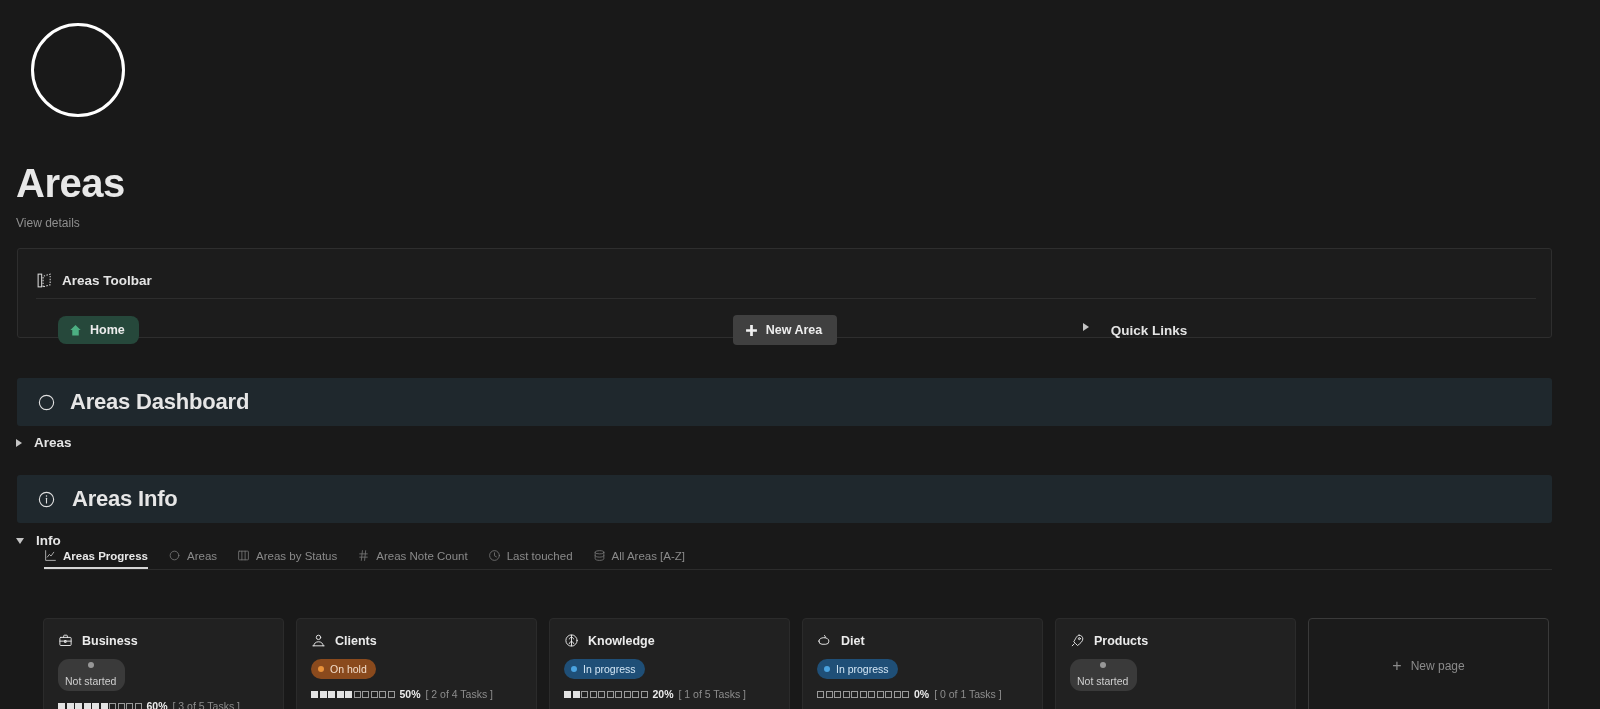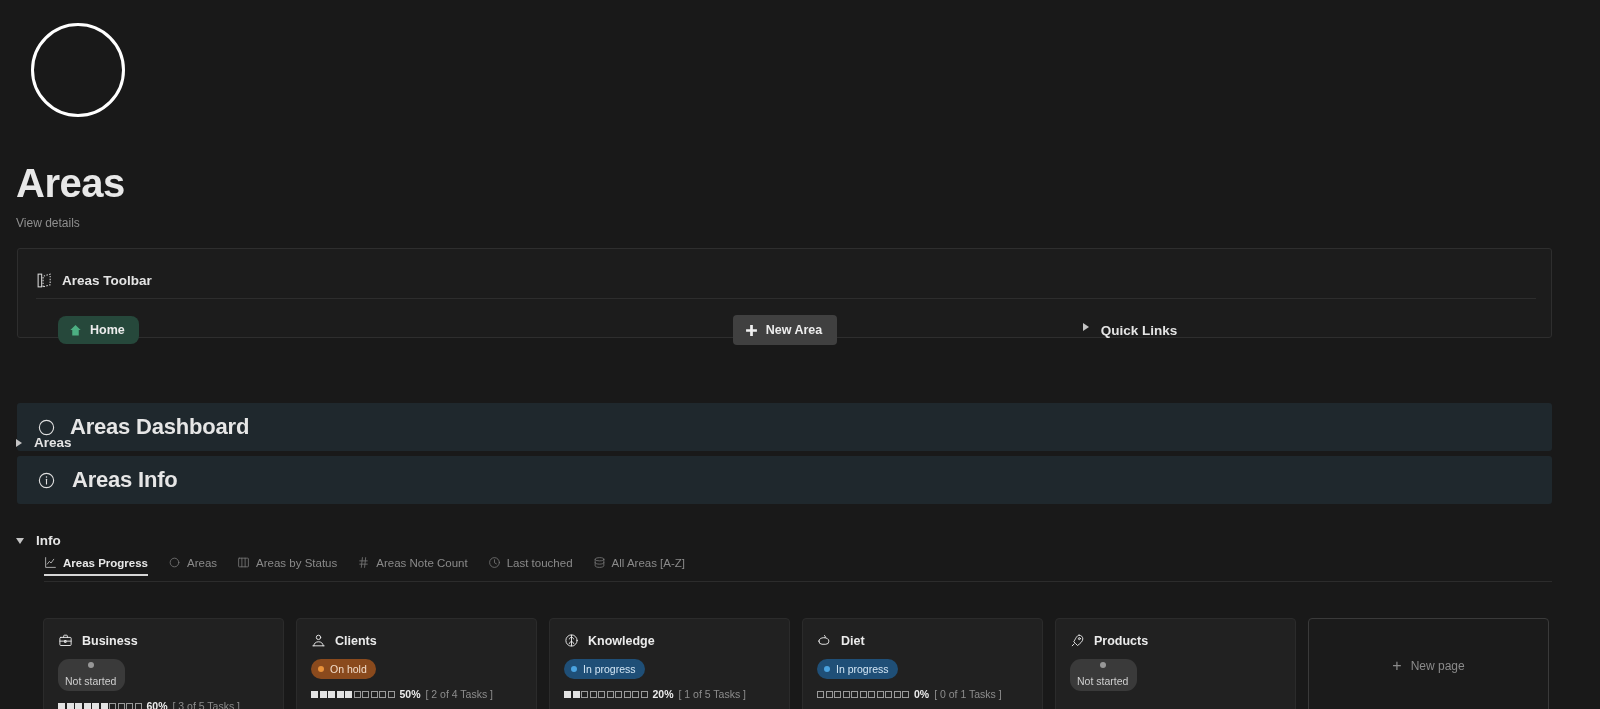--- a/index.html
+++ b/index.html
@@ -64,34 +64,34 @@
     cursor: pointer;
   }
   .btn-newarea {
     display: inline-flex; align-items: center; gap: 8px;
     background: #404040; border-radius: 4px;
     padding: 8px 15px 8px 12px;
     font-size: 12.5px; font-weight: 700; color: #ececec;
     cursor: pointer;
   }
   .quick-links {
-    display: inline-flex; align-items: flex-start; gap: 12px;
+    display: inline-flex; align-items: flex-start; gap: 22px;
     font-size: 13.5px; font-weight: 700; color: #e4e4e4;
     cursor: pointer;
   }
 
   
   .callout {
     position: absolute; left: 17px; width: 1535px; height: 48px;
     background: #1f282d; border-radius: 3px;
     display: flex; align-items: center; gap: 14px; padding-left: 20px;
   }
   .callout-title { font-size: 22px; font-weight: 600; color: #e6e6e6; letter-spacing: -0.2px; }
-  #callout-dashboard { top: 378px; margin-top: 25px; }
-  #callout-info      { top: 456px; gap: 16px; }
+  #callout-dashboard { top: 378px; }
+  #callout-info      { top: 475px; gap: 16px; }
 
   
   .toggle-row {
     position: absolute; left: 16px;
     display: flex; align-items: center; gap: 12px;
     font-size: 13.5px; font-weight: 700; color: #e4e4e4;
     cursor: pointer;
   }
   #toggle-areas { top: 435px; }
   #toggle-info  { top: 533px; }
@@ -103,23 +103,23 @@
     border-bottom: 4.5px solid transparent;
   }
   .tri-down {
     border-top: 6.5px solid #c4c4c4;
     border-left: 4.5px solid transparent;
     border-right: 4.5px solid transparent;
   }
 
   
   .tabbar {
-    position: absolute; left: 44px; top: 556px;
+    position: absolute; left: 44px; top: 544px;
     width: 1508px; height: 26px;
-    display: flex; align-items: flex-start; gap: 20px;
+    display: flex; align-items: flex-end; gap: 20px;
     border-bottom: 1px solid #2c2c2c;
   }
   .tab {
     display: inline-flex; align-items: center; gap: 6px;
     font-size: 11.5px; color: #8a8a8a;
     padding-bottom: 7px; cursor: pointer; white-space: nowrap;
   }
   .tab.active { color: #e8e8e8; font-weight: 700; box-shadow: inset 0 -2px 0 0 #d6d6d6; }
   .tab .ic { display: inline-flex; opacity: .85; }
 

